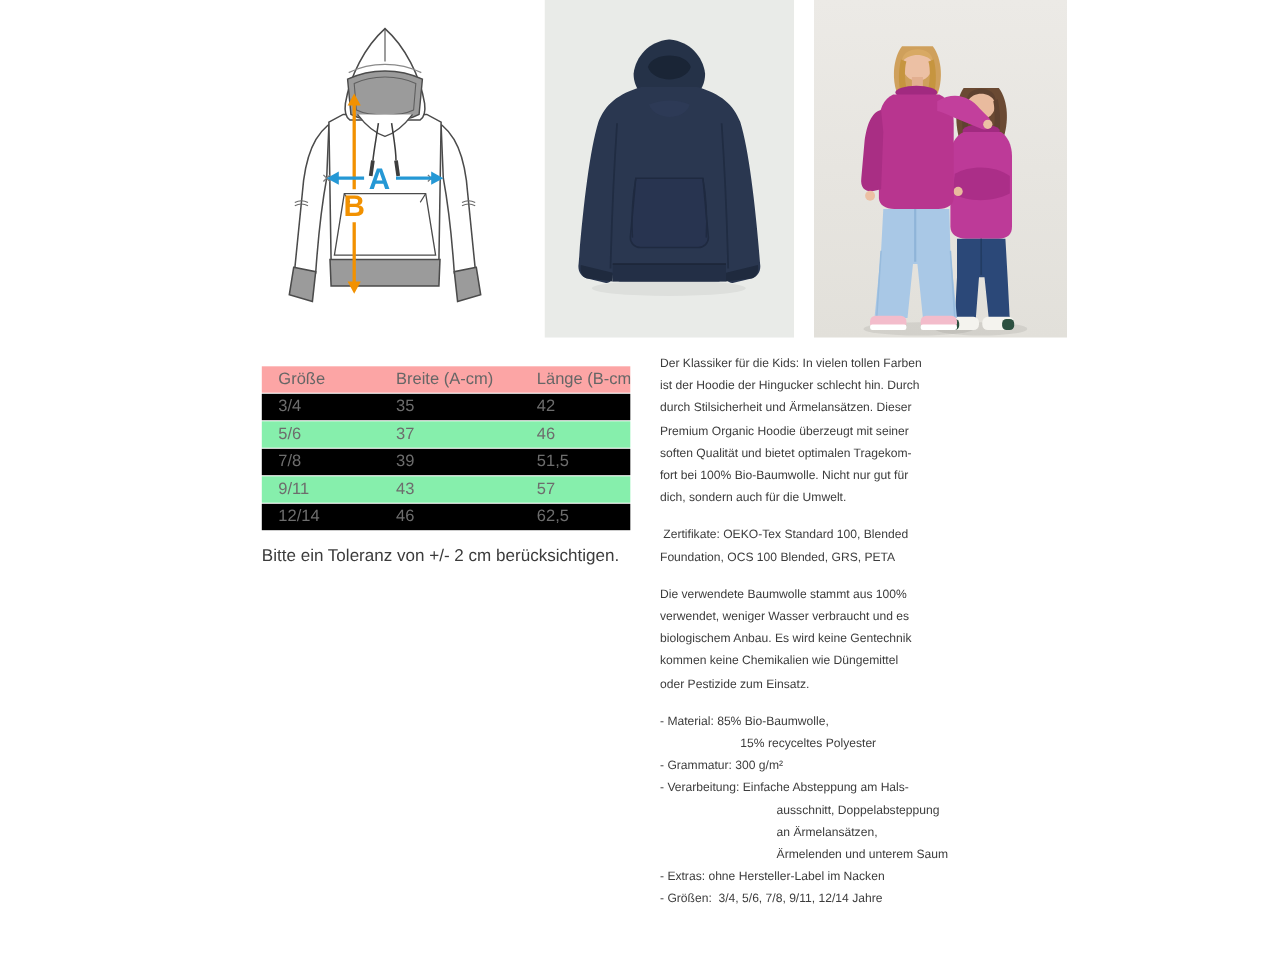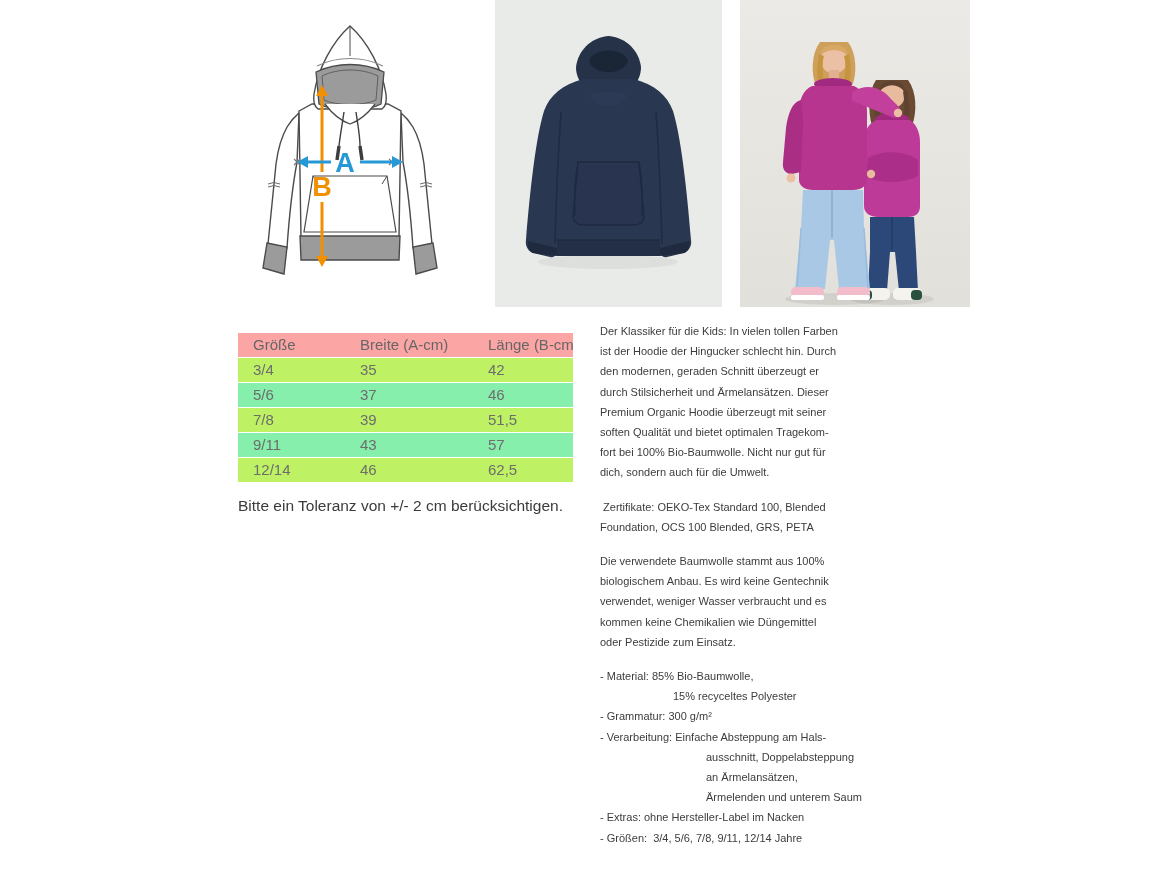--- a/index.html
+++ b/index.html
@@ -16,21 +16,21 @@
 
   .measure-label { font-family:"Liberation Sans",sans-serif; font-weight:bold; font-size:27px; }
 
   
   .size-table { position:absolute; left:238px; top:333px; width:335px;
     font-size:15px; color:#6d6d6d; }
   .t-row { display:grid; grid-template-columns:107px 128px 100px; height:24px;
     line-height:24px; margin-bottom:1px; }
   .t-row > div { padding-left:15px; overflow:hidden; white-space:nowrap; }
   .t-head { background:#fca5a5; color:#666; }
-  .t-odd  { background:#bef264; }
+  .t-odd  { background:#000000; }
   .t-even { background:#86efac; }
 
   .tolerance { position:absolute; left:238px; top:497px; font-size:15.5px;
     color:#3b3b3b; white-space:pre; }
 
   
   .description { position:absolute; left:600px; top:321px; width:350px;
     font-size:11px; line-height:20.2px; color:#3c3c3c; }
   .description .para { margin-bottom:14px; }
   .description .line { white-space:pre; }
@@ -225,35 +225,34 @@
       </div>
   </div>
 
   <div class="tolerance">Bitte ein Toleranz von +/- 2 cm berücksichtigen.</div>
 
   <div class="description">
     <div>
         <div class="para">
           <div class="line">Der Klassiker für die Kids: In vielen tollen Farben</div>
           <div class="line">ist der Hoodie der Hingucker schlecht hin. Durch</div>
-          <div class="line">den modernen, geraden Schnitt überzeugt er</div>
           <div class="line">durch Stilsicherheit und Ärmelansätzen. Dieser</div>
           <div class="line">Premium Organic Hoodie überzeugt mit seiner</div>
           <div class="line">soften Qualität und bietet optimalen Tragekom-</div>
           <div class="line">fort bei 100% Bio-Baumwolle. Nicht nur gut für</div>
           <div class="line">dich, sondern auch für die Umwelt.</div>
         </div>
         <div class="para">
           <div class="line"> Zertifikate: OEKO-Tex Standard 100, Blended</div>
           <div class="line">Foundation, OCS 100 Blended, GRS, PETA</div>
         </div>
         <div class="para">
           <div class="line">Die verwendete Baumwolle stammt aus 100%</div>
+          <div class="line">verwendet, weniger Wasser verbraucht und es</div>
           <div class="line">biologischem Anbau. Es wird keine Gentechnik</div>
-          <div class="line">verwendet, weniger Wasser verbraucht und es</div>
           <div class="line">kommen keine Chemikalien wie Düngemittel</div>
           <div class="line">oder Pestizide zum Einsatz.</div>
         </div>
       </div>
     <div>
         <div class="line" style="padding-left: 0px;">- Material: 85% Bio-Baumwolle,</div>
         <div class="line" style="padding-left: 73px;">15% recyceltes Polyester</div>
         <div class="line" style="padding-left: 0px;">- Grammatur: 300 g/m²</div>
         <div class="line" style="padding-left: 0px;">- Verarbeitung: Einfache Absteppung am Hals-</div>
         <div class="line" style="padding-left: 106px;">ausschnitt, Doppelabsteppung</div>

